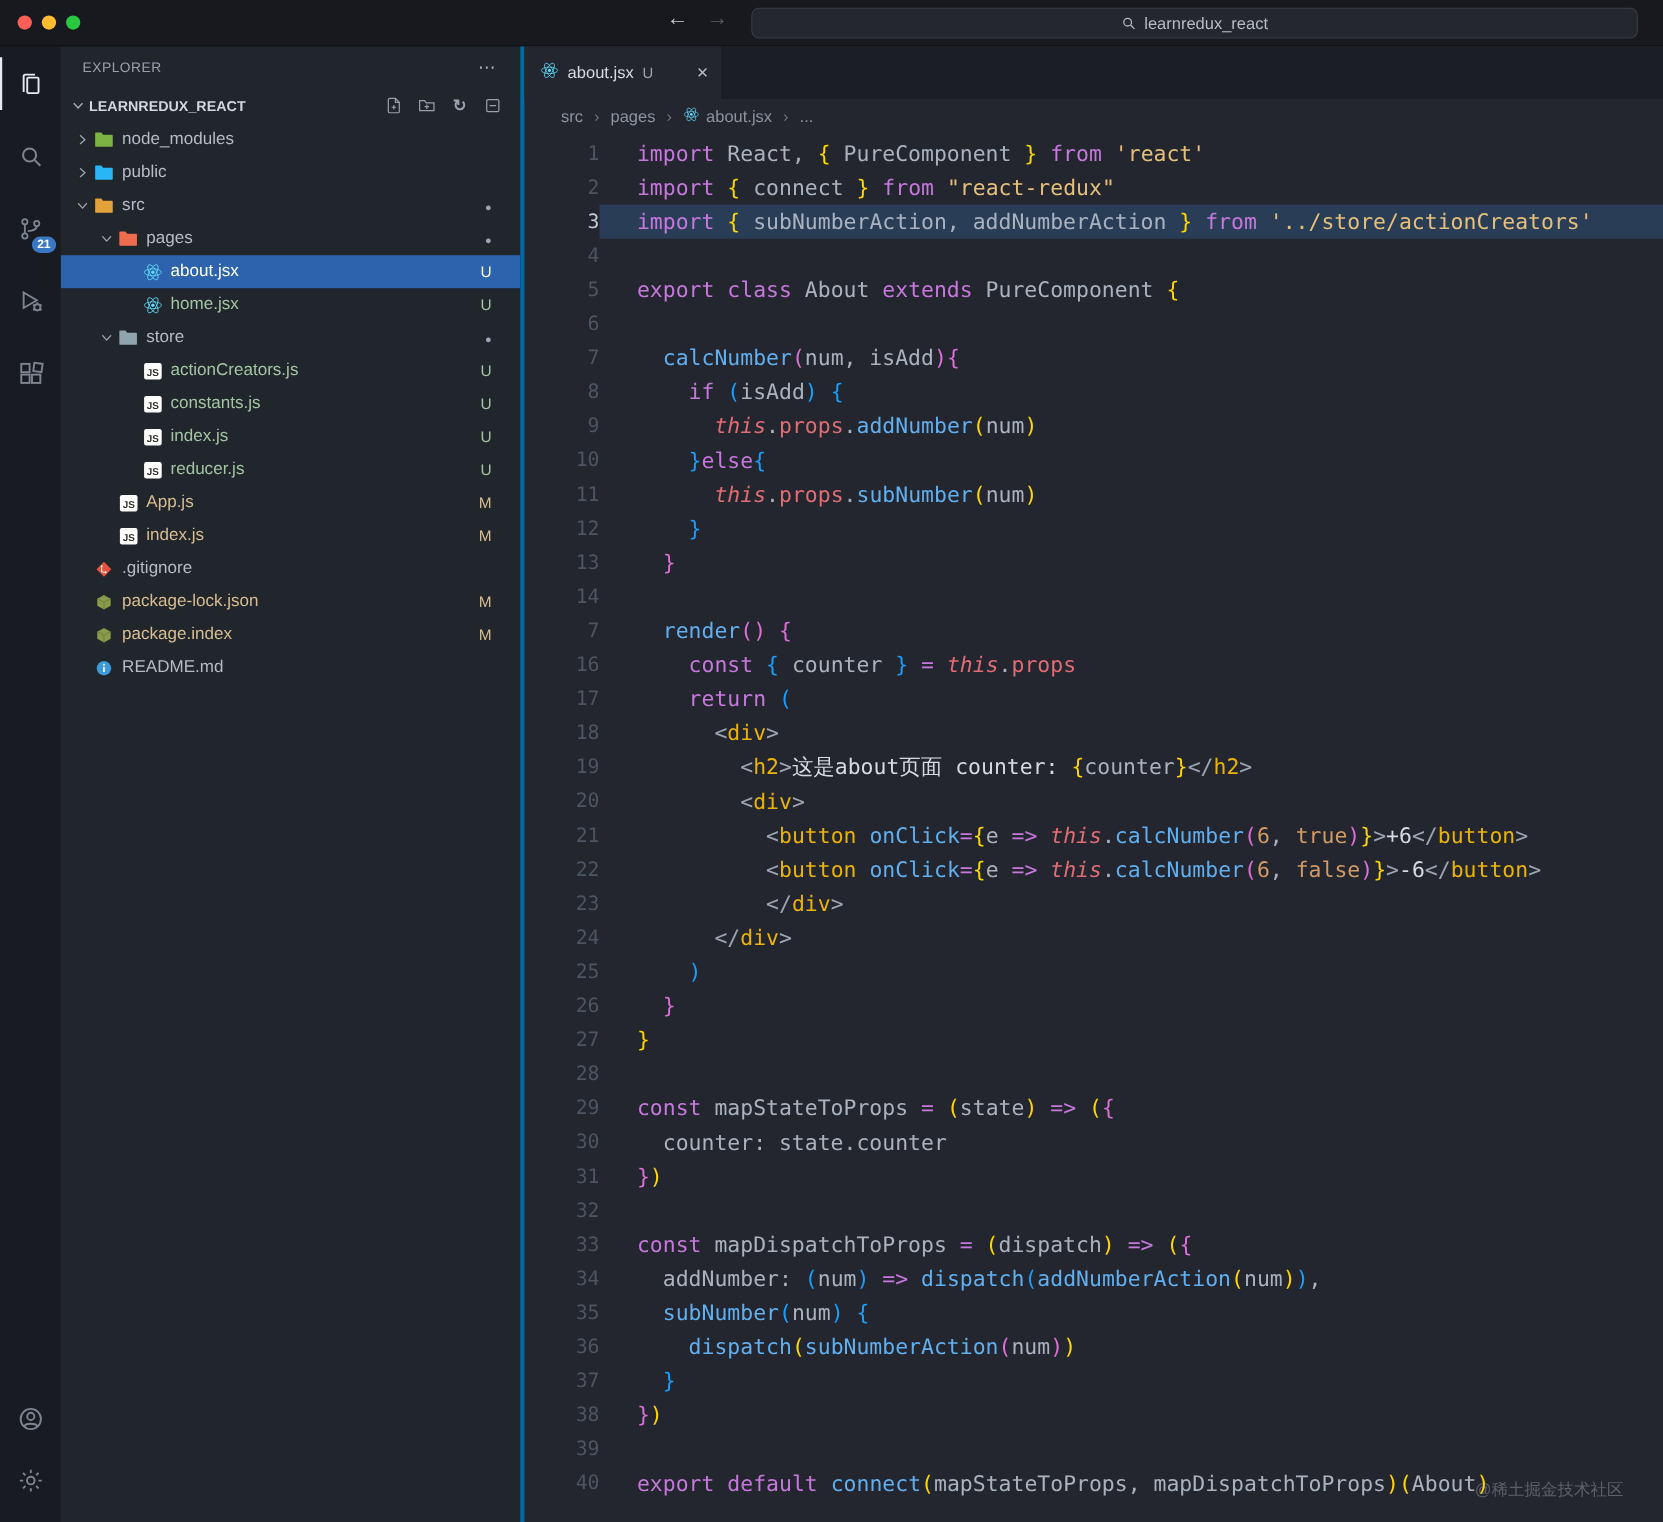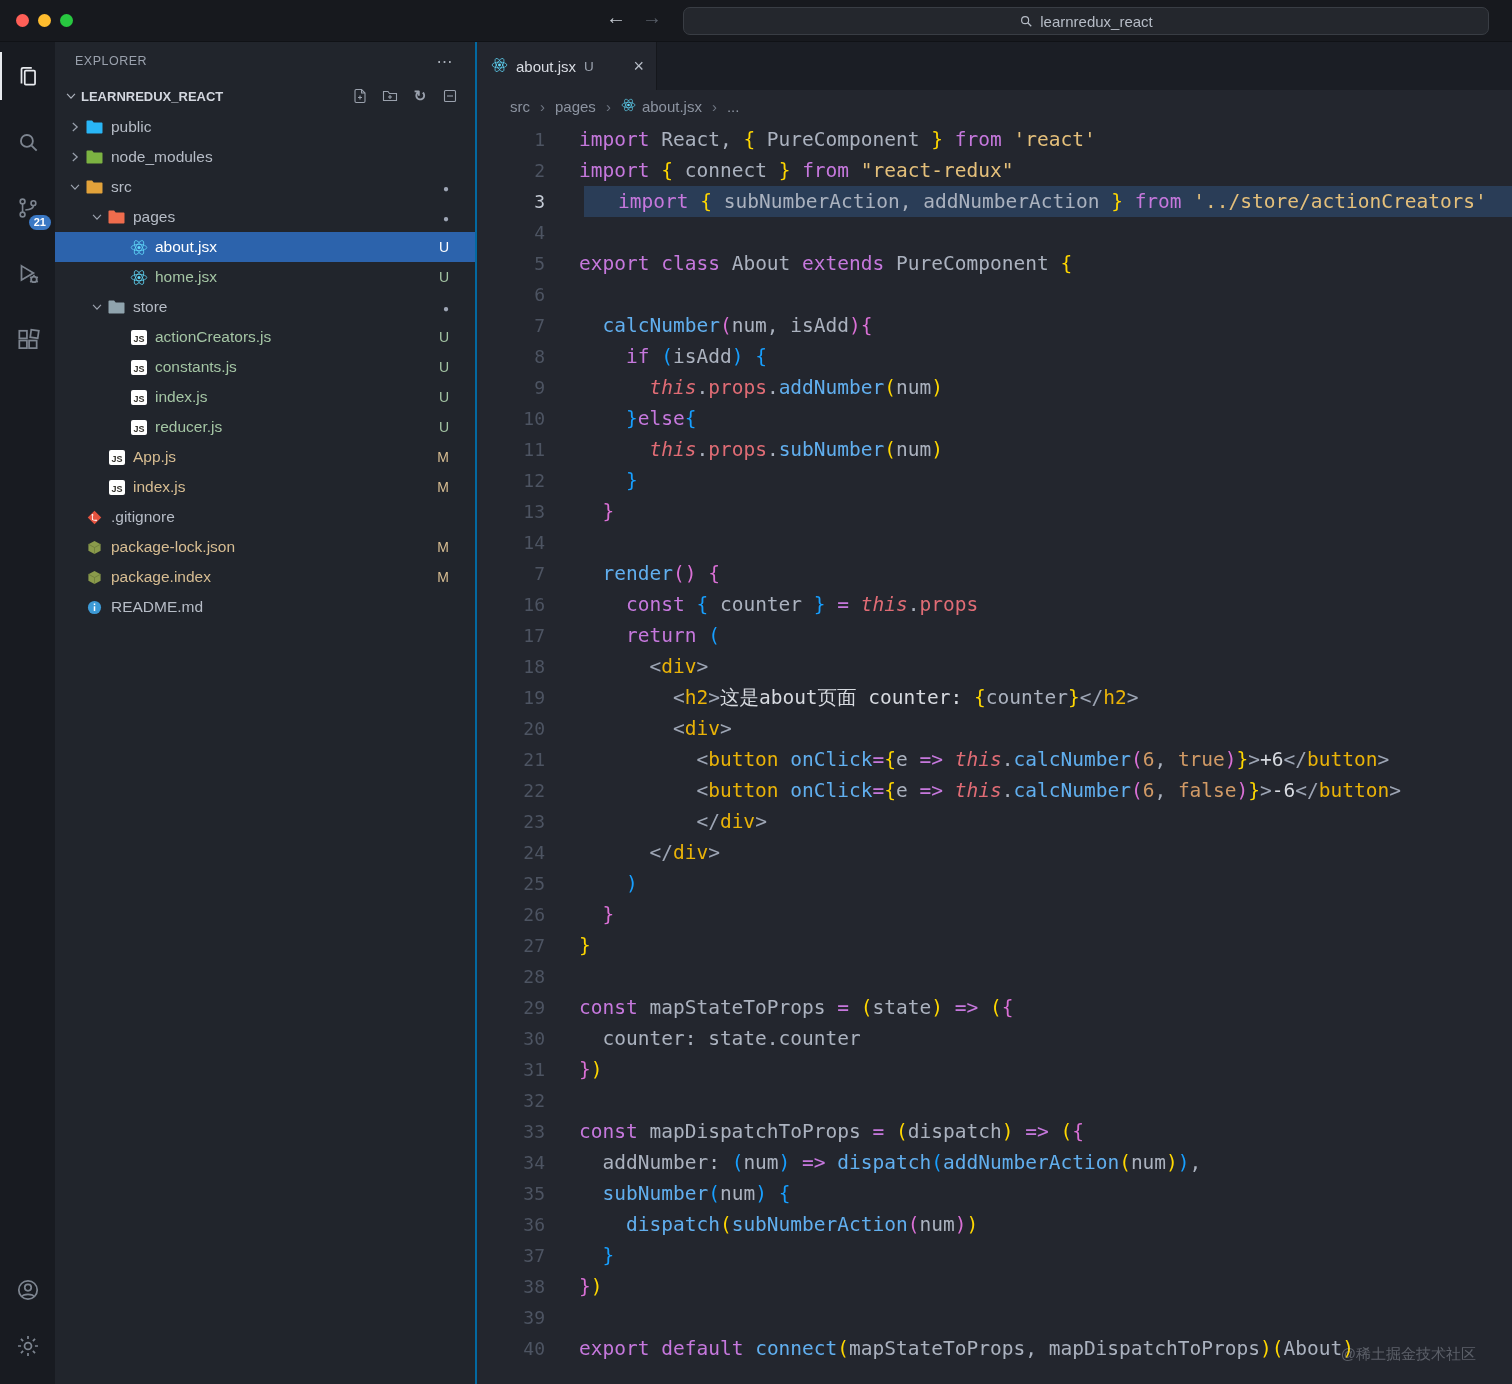--- a/index.html
+++ b/index.html
@@ -21,21 +21,21 @@
 
   
   .activitybar { width:55px; background:#181b21; flex:none; display:flex; flex-direction:column; align-items:center; padding-top:10px; padding-bottom:6px; }
   .act-icon { width:55px; height:48px; margin-bottom:18px; display:flex; align-items:center; justify-content:center; color:#7d8590; position:relative; cursor:pointer; }
   .act-icon.active { color:#e7eaee; box-shadow:inset 2px 0 0 #e7eaee; }
   .act-badge { position:absolute; right:4px; bottom:2px; background:#3a78c4; color:#fff; font-size:11px; line-height:1; padding:2px 5px; border-radius:9px; font-weight:bold; }
   .act-spacer { margin-top:auto; }
   .act-icon.bottom { margin-bottom:8px; }
 
   
-  .sidebar { width:422px; background:#21252c; flex:none; color:#aab0ba; border-right:2px solid #0369a1; overflow:hidden; display:flex; flex-direction:column; }
+  .sidebar { width:422px; background:#21252c; flex:none; color:#aab0ba; border-right:4px solid #0369a1; overflow:hidden; display:flex; flex-direction:column; }
   .explorer-head { height:38px; flex:none; display:flex; align-items:center; padding:0 22px 0 20px; font-size:12.5px; letter-spacing:.5px; color:#9aa1ad; }
   .explorer-more { margin-left:auto; font-size:16px; color:#aab0ba; cursor:pointer; }
   .section-head { height:32px; flex:none; display:flex; align-items:center; font-weight:bold; font-size:13px; color:#d3d7df; padding-left:6px; cursor:pointer; }
   .section-head .chev-wrap { width:20px; display:flex; justify-content:center; color:#aab0ba; }
   .section-actions { margin-left:auto; display:flex; gap:12px; padding-right:16px; color:#9aa1ad; align-items:center; }
   .section-actions .sa { width:18px; height:18px; display:flex; align-items:center; justify-content:center; cursor:pointer; font-size:15px; }
 
   .tree { flex:1; overflow:hidden; font-size:15.5px; }
   .tree-row { height:30px; display:flex; align-items:center; cursor:pointer; color:#b6bcc6; }
   .tree-row.selected { background:#2c63ac; color:#ffffff; }
@@ -58,21 +58,21 @@
   .tab .tab-badge { color:#9aa1ad; font-size:13.5px; }
   .tab .tab-close { margin-left:auto; color:#b8bec8; font-size:18px; line-height:1; cursor:pointer; }
   .breadcrumbs { height:32px; flex:none; display:flex; align-items:center; padding-left:33px; gap:10px; color:#8c93a0; font-size:15px; }
   .crumb { display:flex; align-items:center; gap:6px; cursor:pointer; }
   .crumb-sep { color:#6f7683; font-size:15px; }
 
   .code { flex:1; overflow:hidden; font-family:"DejaVu Sans Mono", monospace; font-size:19.5px; line-height:31px; padding-top:2px; }
   .code-line { display:flex; height:31px; }
   .gutter { width:68px; flex:none; text-align:right; color:#4d5462; font-size:18px; }
   .ltext { flex:1; padding-left:34px; white-space:pre; }
-  .code-line.hl .ltext { background:rgba(53,92,146,0.42);margin-left:39px; }
+  .code-line.hl .ltext { background:rgba(53,92,146,0.42); }
   .code-line.hl .gutter { color:#c6ccd6; }
 
   .tok-k  { color:#c678dd; }
   .tok-w  { color:#abb2bf; }
   .tok-s  { color:#e5c07b; }
   .tok-n  { color:#d19a66; }
   .tok-f  { color:#61afef; }
   .tok-t  { color:#e06c75; font-style:italic; }
   .tok-r  { color:#e06c75; }
   .tok-g  { color:#ffd700; }
@@ -203,38 +203,38 @@
       </div>
       <div class="tree" id="tree">
           <div class="tree-row" style="padding-left: 10px;">
             <span class="chev-box">
               <svg class="chev" width="14" height="14" viewBox="0 0 16 16">
                 <path d="M5.5 3.5 L10.5 8 5.5 12.5" stroke="currentColor" stroke-width="1.4" fill="none"></path>
               </svg>
             </span>
             <span class="t-icon">
               <svg width="17" height="14" viewBox="0 0 17 14">
-                <path d="M0.5 1.3 C0.5 0.9 0.9 0.5 1.3 0.5 H6.1 L7.7 2.5 H15.7 C16.1 2.5 16.5 2.9 16.5 3.3 V12.7 C16.5 13.1 16.1 13.5 15.7 13.5 H1.3 C0.9 13.5 0.5 13.1 0.5 12.7 Z" fill="#29b6f6"></path>
-              </svg>
-            </span>
-            <span class="t-label">public</span>
+                <path d="M0.5 1.3 C0.5 0.9 0.9 0.5 1.3 0.5 H6.1 L7.7 2.5 H15.7 C16.1 2.5 16.5 2.9 16.5 3.3 V12.7 C16.5 13.1 16.1 13.5 15.7 13.5 H1.3 C0.9 13.5 0.5 13.1 0.5 12.7 Z" fill="#7cb342"></path>
+              </svg>
+            </span>
+            <span class="t-label">node_modules</span>
             <span class="t-right"></span>
           </div>
           <div class="tree-row" style="padding-left: 10px;">
             <span class="chev-box">
               <svg class="chev" width="14" height="14" viewBox="0 0 16 16">
                 <path d="M5.5 3.5 L10.5 8 5.5 12.5" stroke="currentColor" stroke-width="1.4" fill="none"></path>
               </svg>
             </span>
             <span class="t-icon">
               <svg width="17" height="14" viewBox="0 0 17 14">
-                <path d="M0.5 1.3 C0.5 0.9 0.9 0.5 1.3 0.5 H6.1 L7.7 2.5 H15.7 C16.1 2.5 16.5 2.9 16.5 3.3 V12.7 C16.5 13.1 16.1 13.5 15.7 13.5 H1.3 C0.9 13.5 0.5 13.1 0.5 12.7 Z" fill="#7cb342"></path>
-              </svg>
-            </span>
-            <span class="t-label">node_modules</span>
+                <path d="M0.5 1.3 C0.5 0.9 0.9 0.5 1.3 0.5 H6.1 L7.7 2.5 H15.7 C16.1 2.5 16.5 2.9 16.5 3.3 V12.7 C16.5 13.1 16.1 13.5 15.7 13.5 H1.3 C0.9 13.5 0.5 13.1 0.5 12.7 Z" fill="#29b6f6"></path>
+              </svg>
+            </span>
+            <span class="t-label">public</span>
             <span class="t-right"></span>
           </div>
           <div class="tree-row" style="padding-left: 10px;">
             <span class="chev-box">
               <svg class="chev open" width="14" height="14" viewBox="0 0 16 16">
                 <path d="M5.5 3.5 L10.5 8 5.5 12.5" stroke="currentColor" stroke-width="1.4" fill="none"></path>
               </svg>
             </span>
             <span class="t-icon">
               <svg width="17" height="14" viewBox="0 0 17 14">

